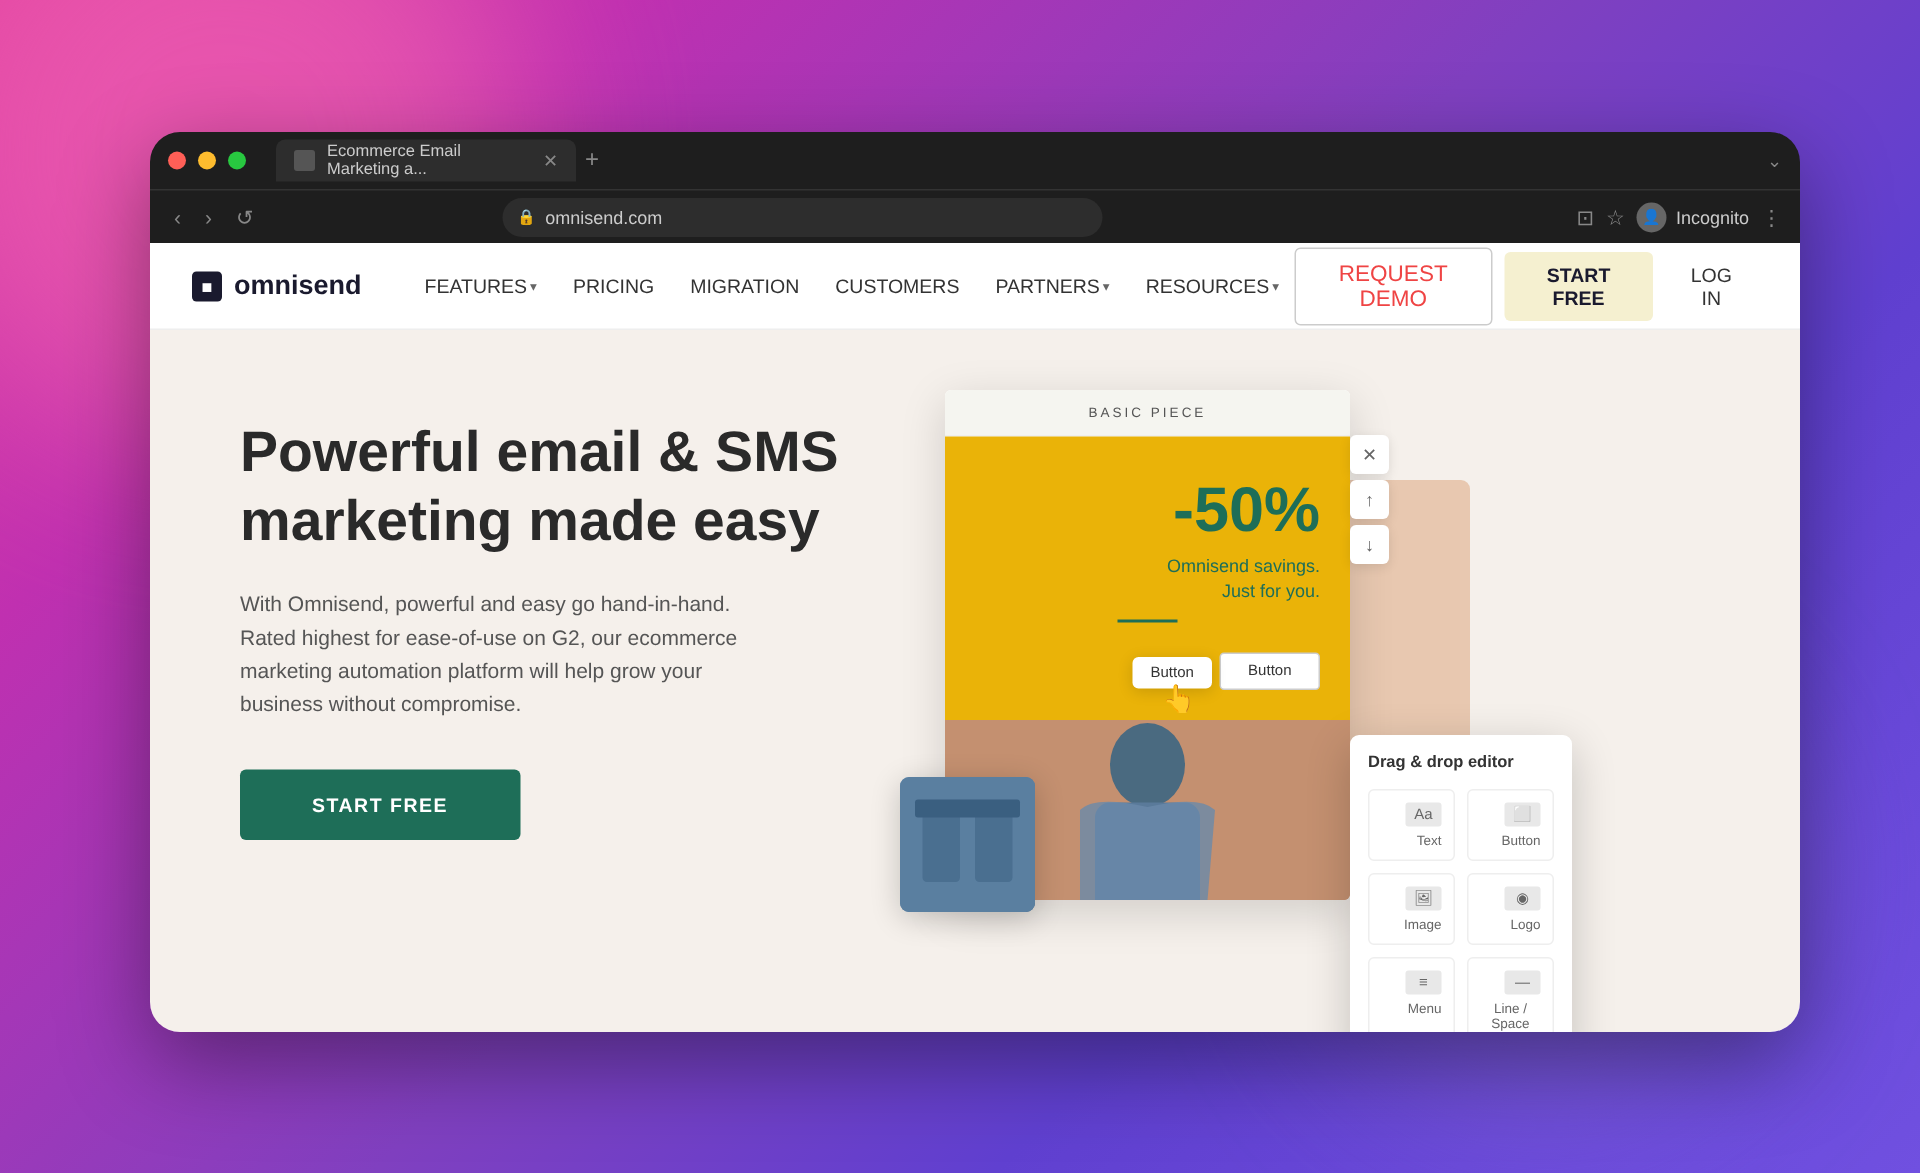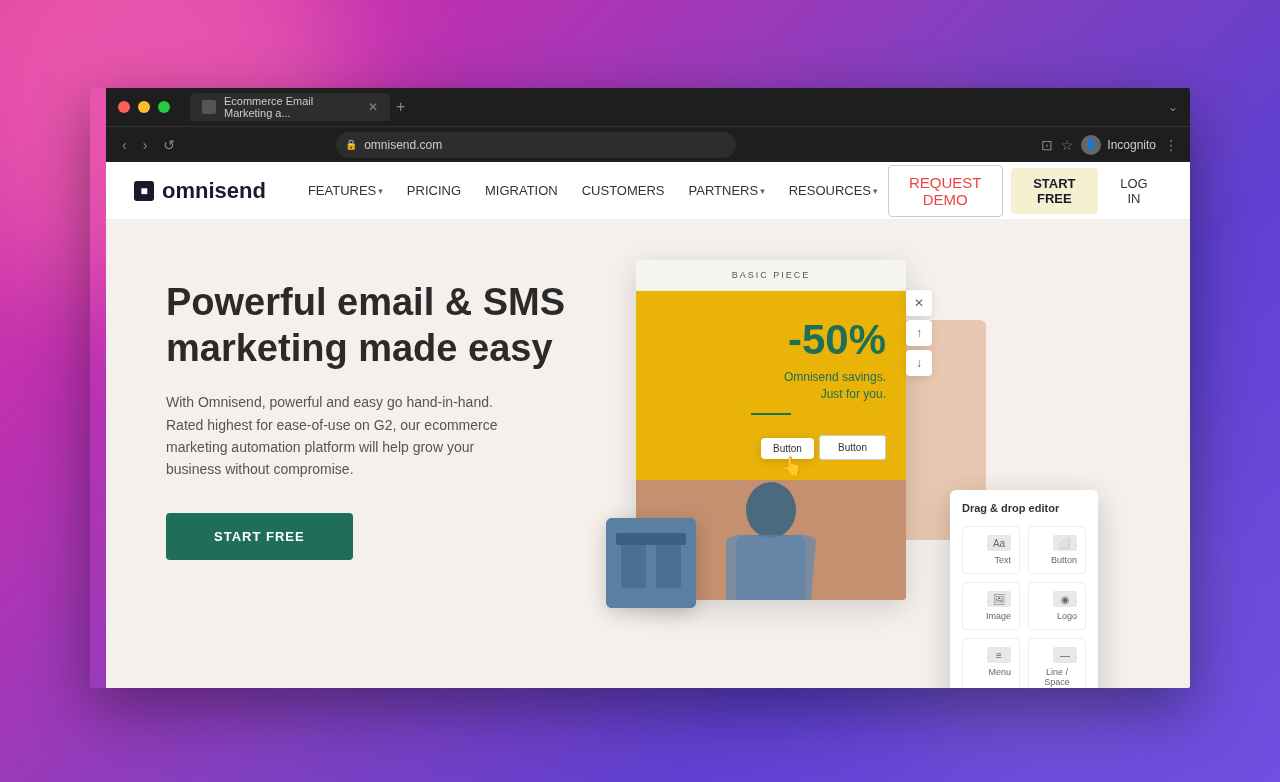--- a/index.html
+++ b/index.html
@@ -27,27 +27,26 @@
     .bg-blob-2 {
       width: 300px; height: 300px;
       background: #8060d0;
       bottom: 50px; right: 100px;
     }
 
     
     .browser {
       position: absolute;
       top: 88px;
-      left: 90px;
+      left: 100px;
       width: 1100px;
       height: 600px;
-      border-radius: 2px;
+      border-radius: 20px;
       overflow: hidden;
       box-shadow: 0 20px 60px rgba(0,0,0,0.4);
-      padding-left: 16px;
     }
 
     .browser-titlebar {
       background: #1e1e1e;
       height: 38px;
       display: flex;
       align-items: center;
       padding: 0 12px;
       gap: 8px;
     }
@@ -190,21 +189,21 @@
     .nav-logo-icon {
       width: 20px; height: 20px;
       background: #1a1a2e;
       border-radius: 3px;
       display: flex; align-items: center; justify-content: center;
       color: white;
       font-size: 12px;
       font-weight: bold;
     }
     .nav-logo-text {
-      font-size: 22px;
+      font-size: 18px;
       font-weight: 600;
       color: #1a1a2e;
     }
     .nav-links {
       display: flex;
       align-items: center;
       gap: 4px;
       flex: 1;
     }
     .nav-link {
@@ -385,21 +384,20 @@
     .dnd-panel {
       position: absolute;
       top: 230px;
       left: 300px;
       width: 148px;
       background: white;
       border-radius: 6px;
       box-shadow: 0 8px 30px rgba(0,0,0,0.2);
       padding: 12px;
       font-size: 10px;
-      margin-left: 44px;
     }
     .dnd-title {
       font-size: 11px;
       font-weight: 600;
       color: #333;
       margin-bottom: 12px;
     }
     .dnd-grid {
       display: grid;
       grid-template-columns: 1fr 1fr;

